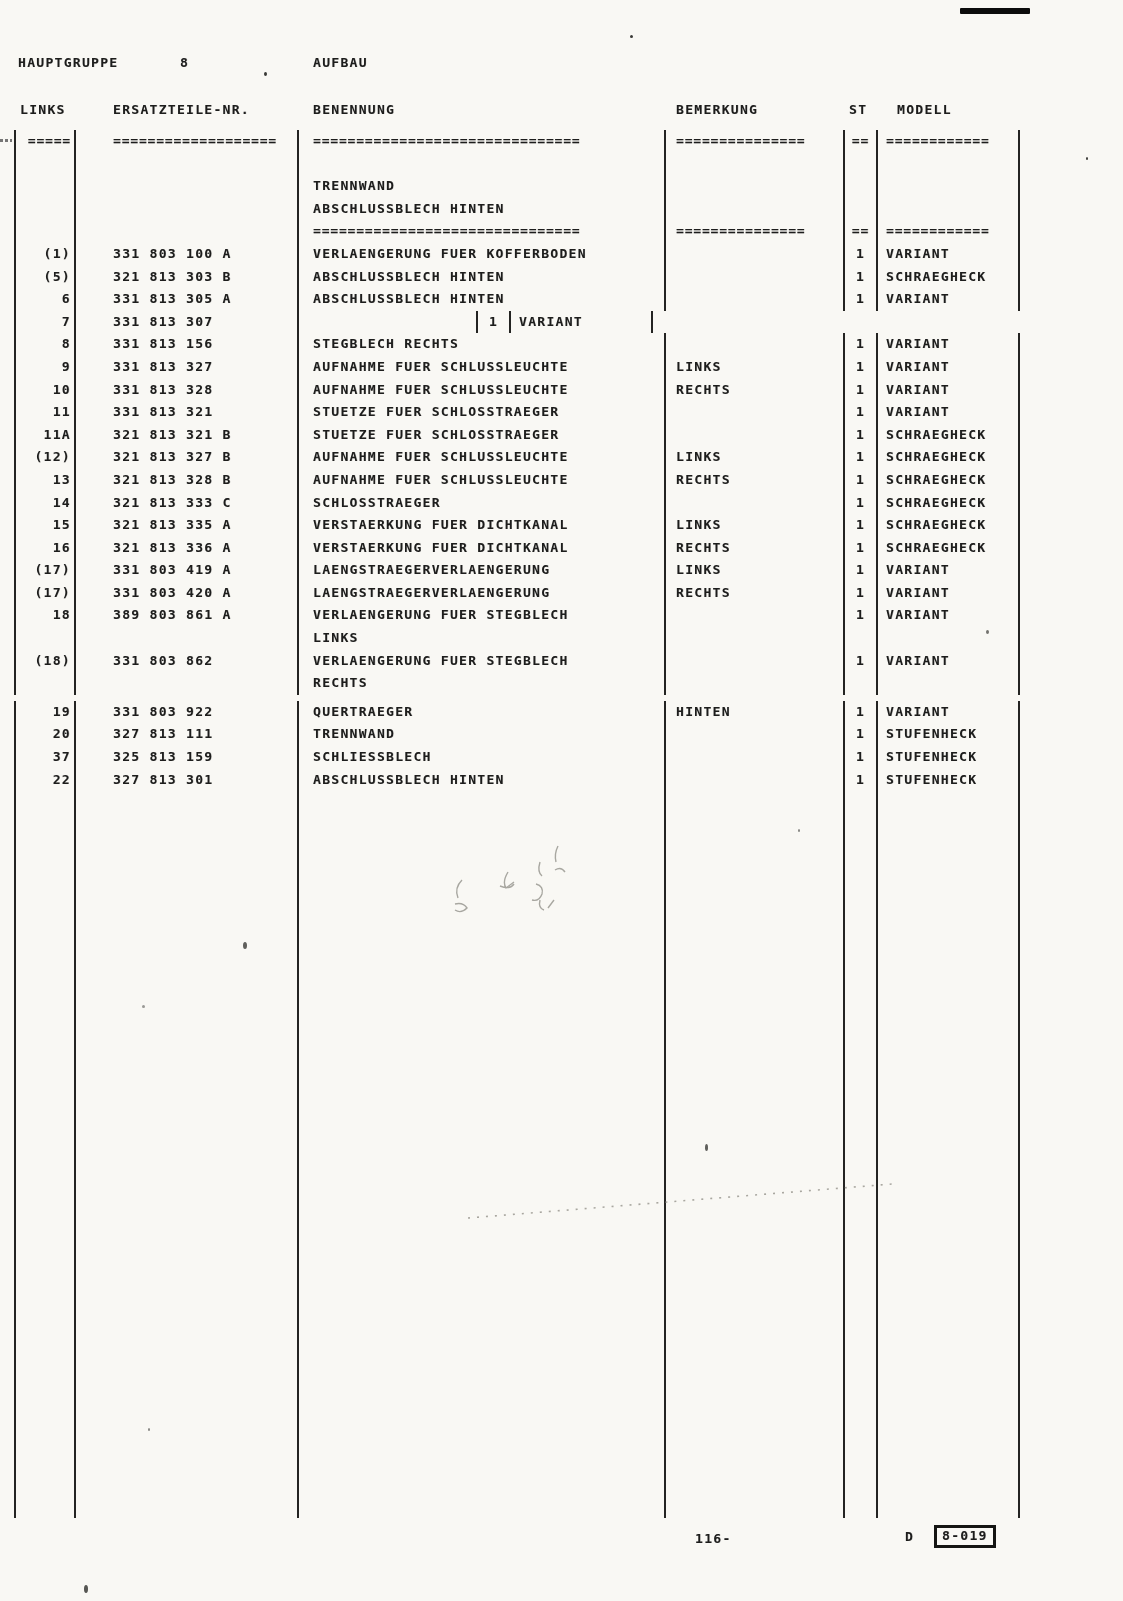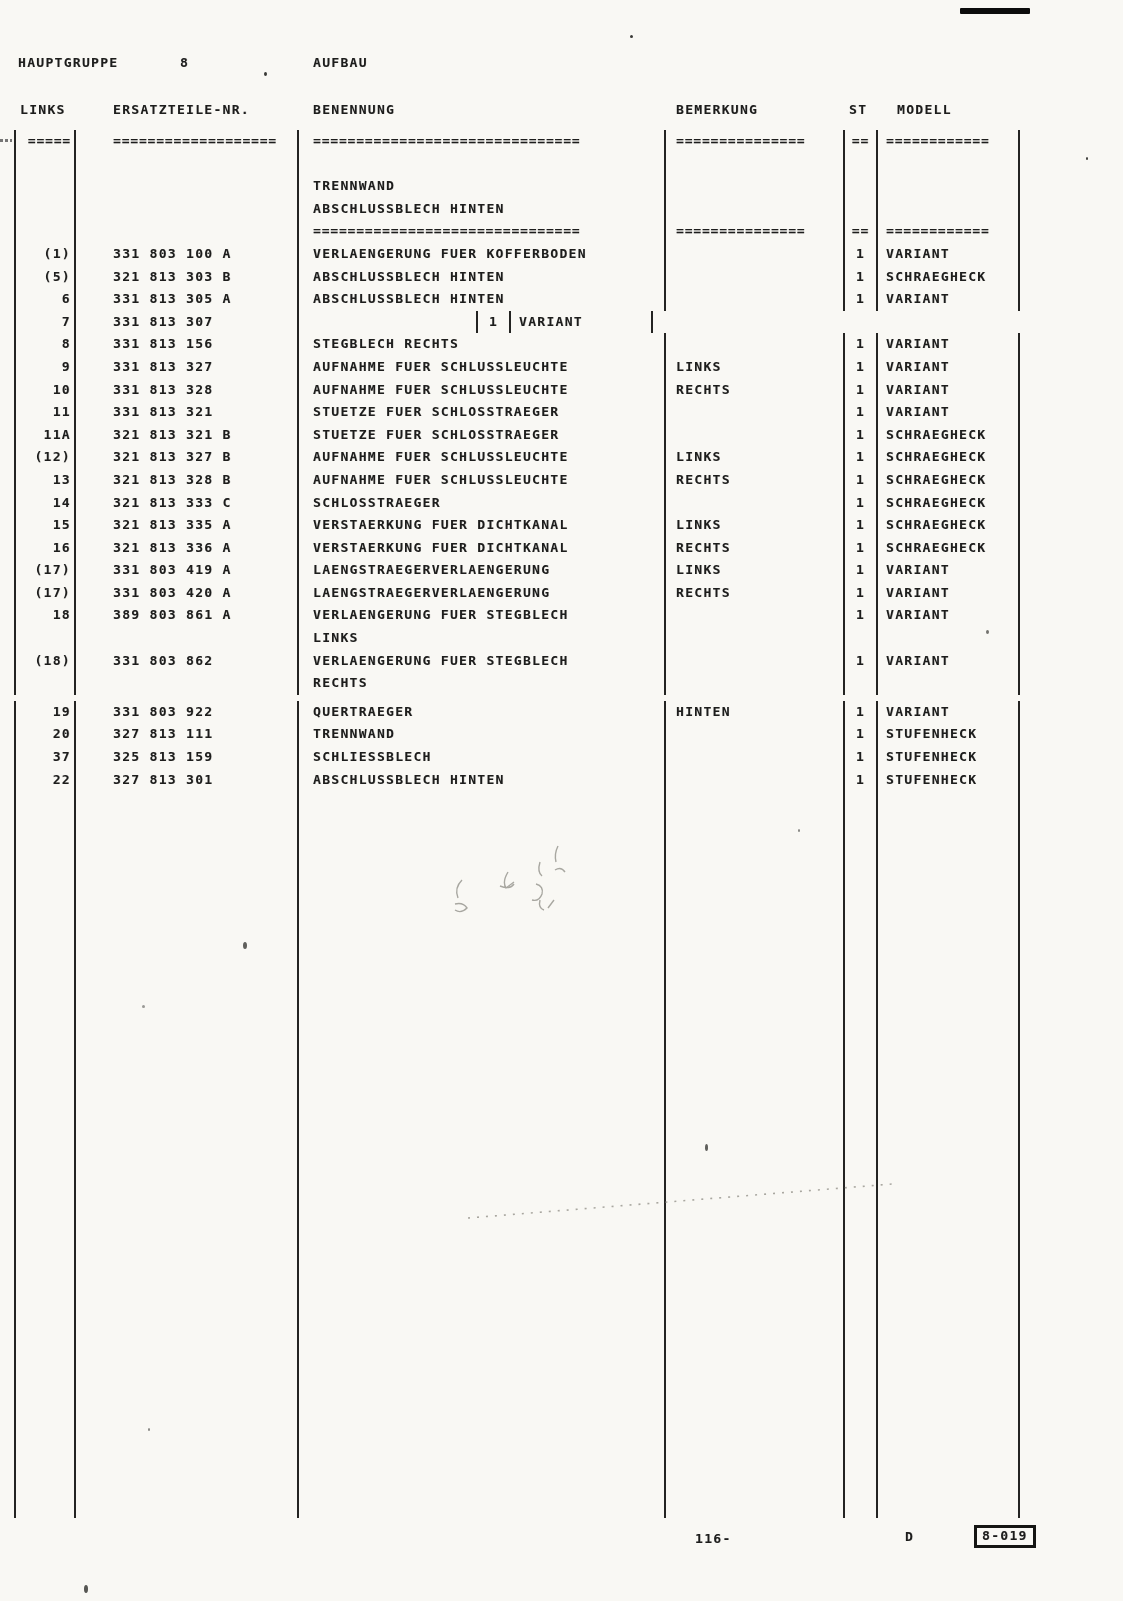--- a/index.html
+++ b/index.html
@@ -52,21 +52,21 @@
   .cell.c5 { width:33px;  text-align:center; }
   .cell.c6 { width:142px; padding-left:8px; }
   .row.gap-above { margin-top:6px; }
   .sep { letter-spacing:0.8px; }
 
   
   .footer-page   { position:absolute; top:1531px; left:695px;  white-space:pre; }
   .footer-letter { position:absolute; top:1529px; left:905px;  white-space:pre; }
   .footer-code   {
     position:absolute; top:1525px; left:934px;
-    border:3px solid #151513; padding:0 5px 2px 5px; white-space:pre;margin-left:40px;
+    border:3px solid #151513; padding:0 5px 2px 5px; white-space:pre;
   }
 
   
   .reg-bar { position:absolute; top:8px; left:960px; width:70px; height:6px; background:#0c0c0c; border-radius:1px; }
   .dot { position:absolute; background:#3a3a36; border-radius:50%; }
   .artifact-svg { position:absolute; left:0; top:0; pointer-events:none; }
   .left-tick { position:absolute; top:139px; left:0; width:12px; height:3px;
                background:repeating-linear-gradient(90deg,#555 0 3px,transparent 3px 5px); opacity:.8; }
 </style>
 </head>

